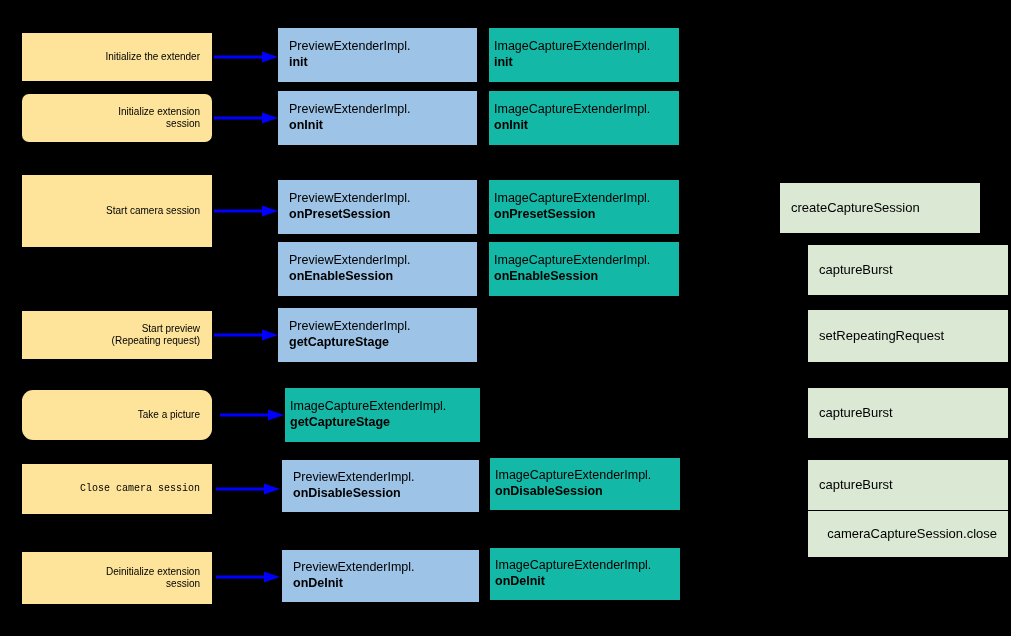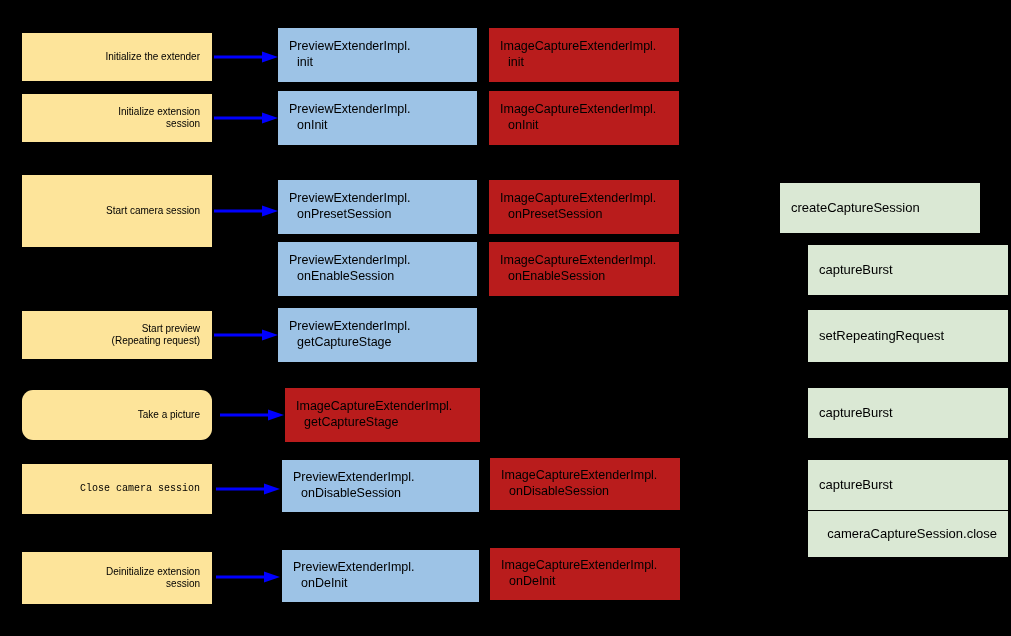--- a/index.html
+++ b/index.html
@@ -31,37 +31,36 @@
     font-size: 10px;
     padding: 2px 12px;
     text-align: right;
   }
   .box.preview {
     background: #9dc3e6;
     font-size: 12.5px;
     padding: 0 11px;
   }
   .box.imagecapture {
-    background: #b91c1c;
+    background: #14b8a6;
     font-size: 12.5px;
-    padding: 0 11px;
+    padding: 0 5px;
   }
   .box.camera2 {
     background: #dae8d4;
     font-size: 13px;
     padding: 0 11px;
   }
   .cls {
     font-weight: normal;
     white-space: nowrap;
   }
   .mth {
-    font-weight: normal;
+    font-weight: bold;
     white-space: nowrap;
-    margin-left: 8px;
   }
   .label-line {
     white-space: pre-line;
   }
   .arrow {
     position: absolute;
     height: 12px;
   }
   .arrow svg {
     display: block;
@@ -87,21 +86,21 @@
   <div class="box preview" style="left:278px; top:28px; width:199px; height:54px;">
     <span class="cls">PreviewExtenderImpl.</span>
     <span class="mth">init</span>
   </div>
 
   <div class="box imagecapture" style="left:489px; top:28px; width:190px; height:54px;">
     <span class="cls">ImageCaptureExtenderImpl.</span>
     <span class="mth">init</span>
   </div>
 
-  <div class="box action" style="left:22px; top:94px; width:190px; height:48px;">
+  <div class="box action" style="left:22px; top:94px; width:190px; height:48px;border-radius:7px;">
     <span class="label-line">Initialize extension
 session</span>
   </div>
 
   <div class="arrow" style="left:214px; top:112px; width:64px;">
     <svg width="64" height="12" viewBox="0 0 64 12" aria-hidden="true">
       <line x1="0" y1="6" x2="50" y2="6" stroke="#0000ff" stroke-width="3"></line>
       <polygon points="48,0.5 64,6 48,11.5" fill="#0000ff"></polygon>
     </svg>
   </div>

